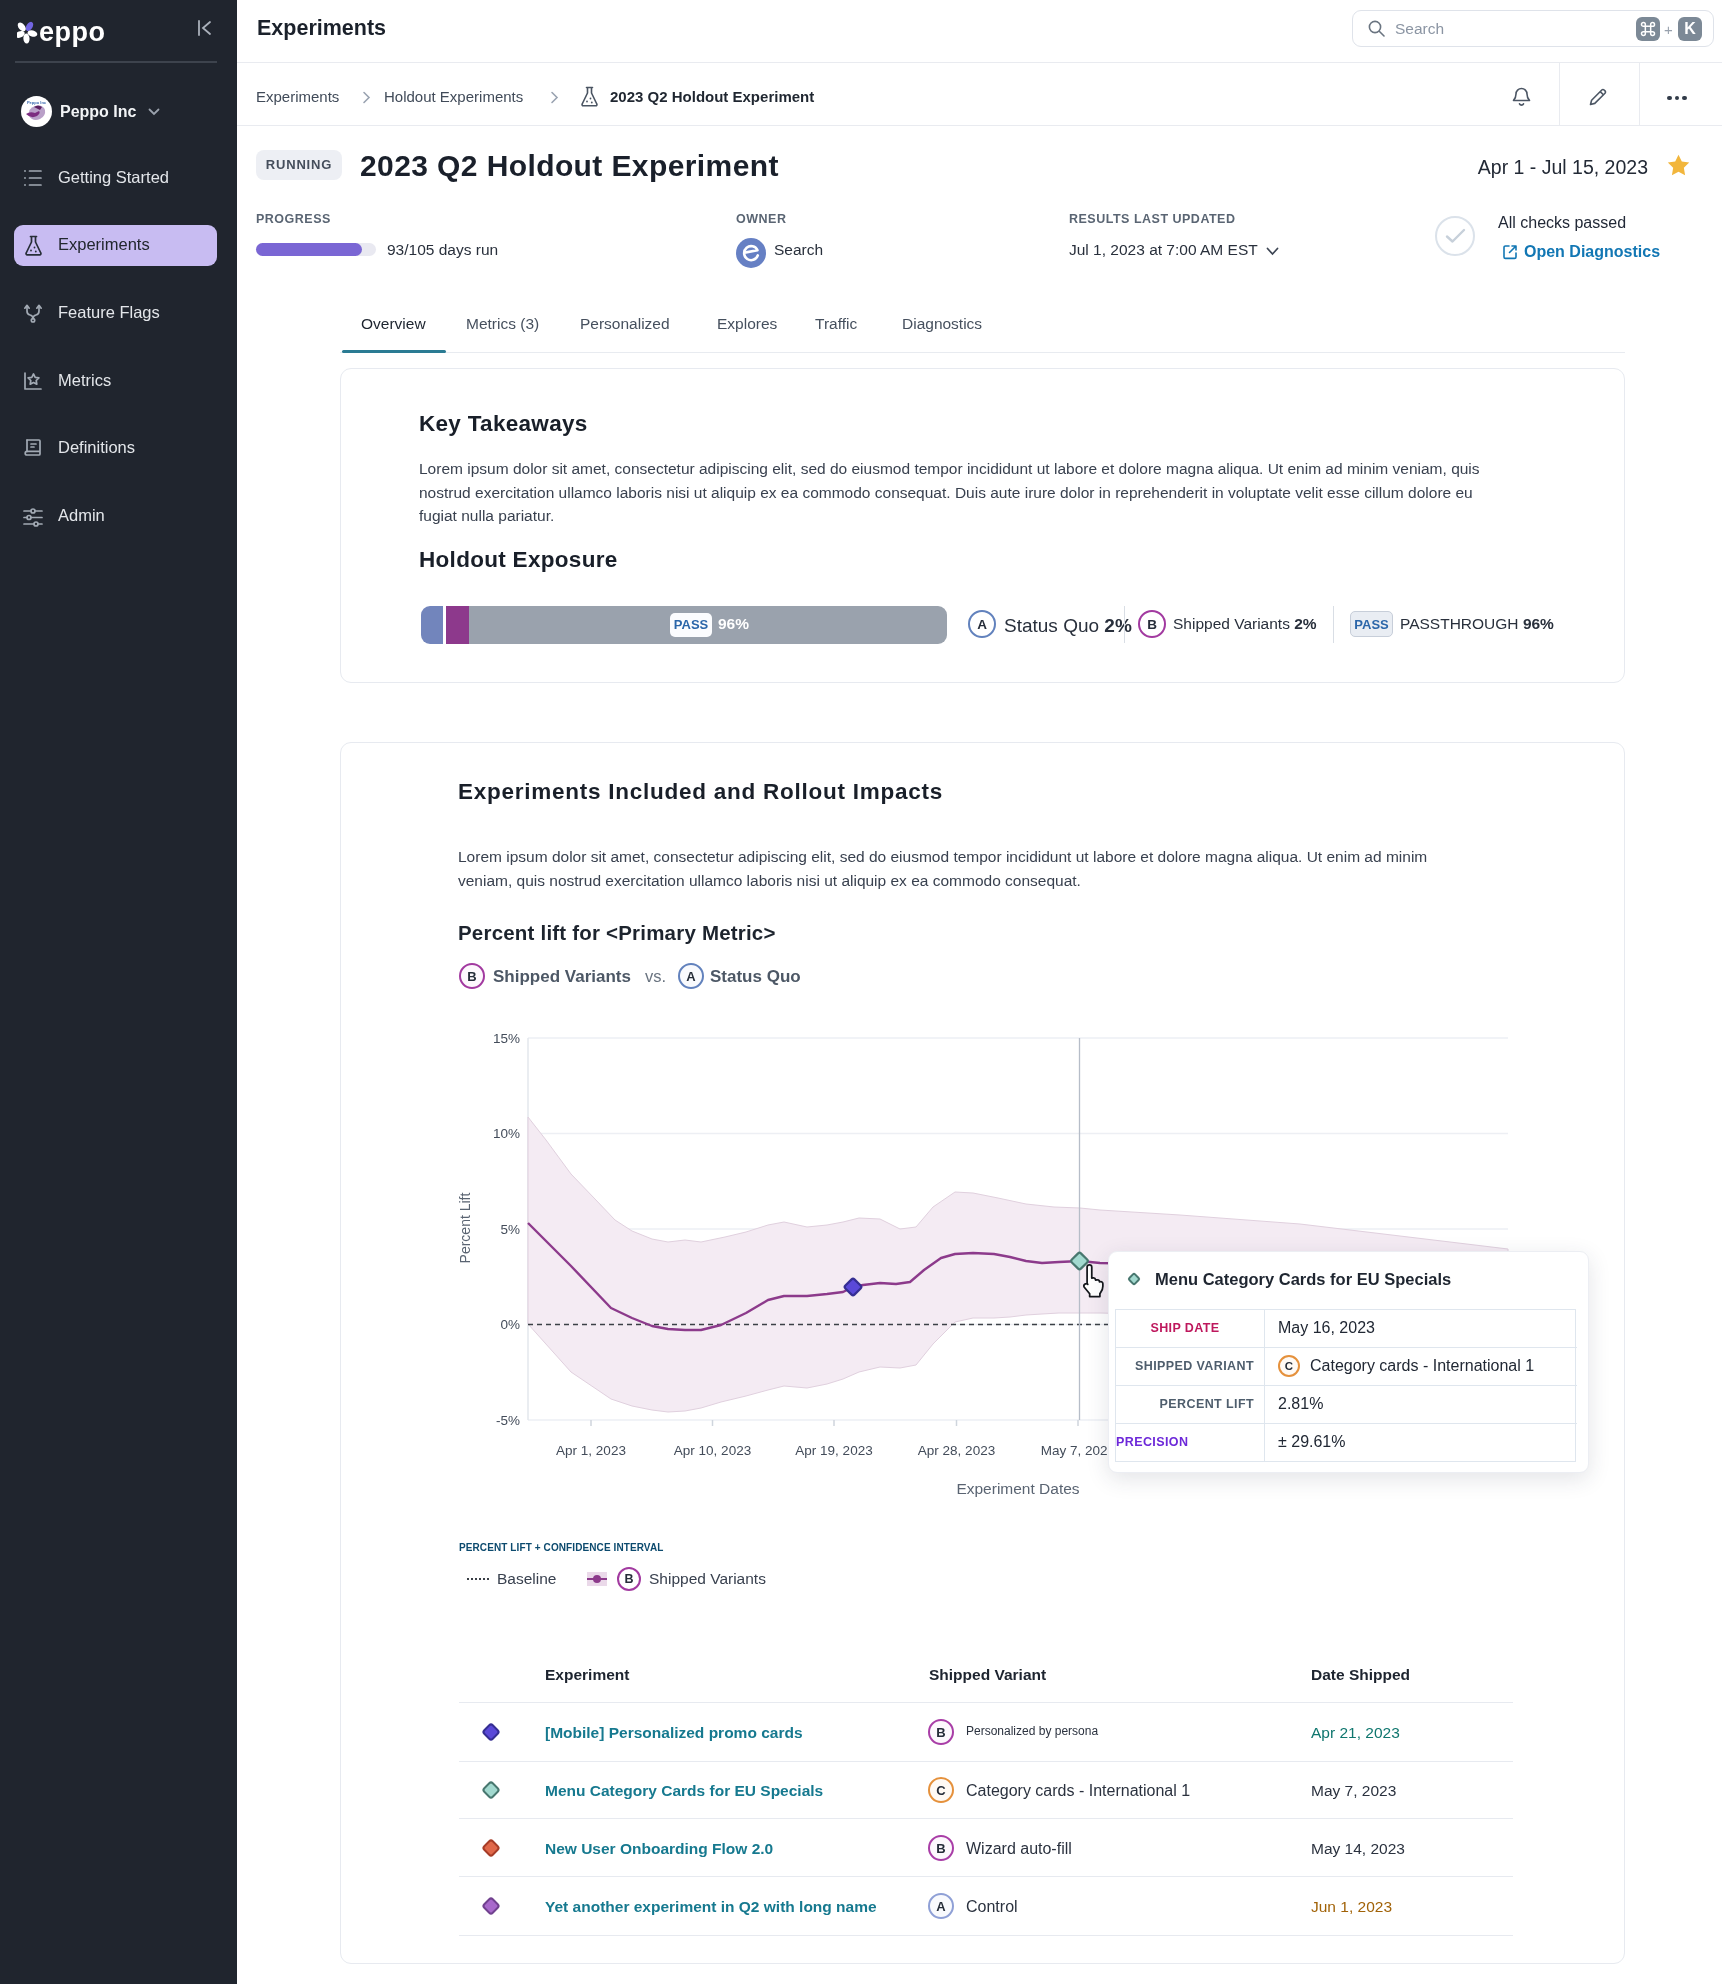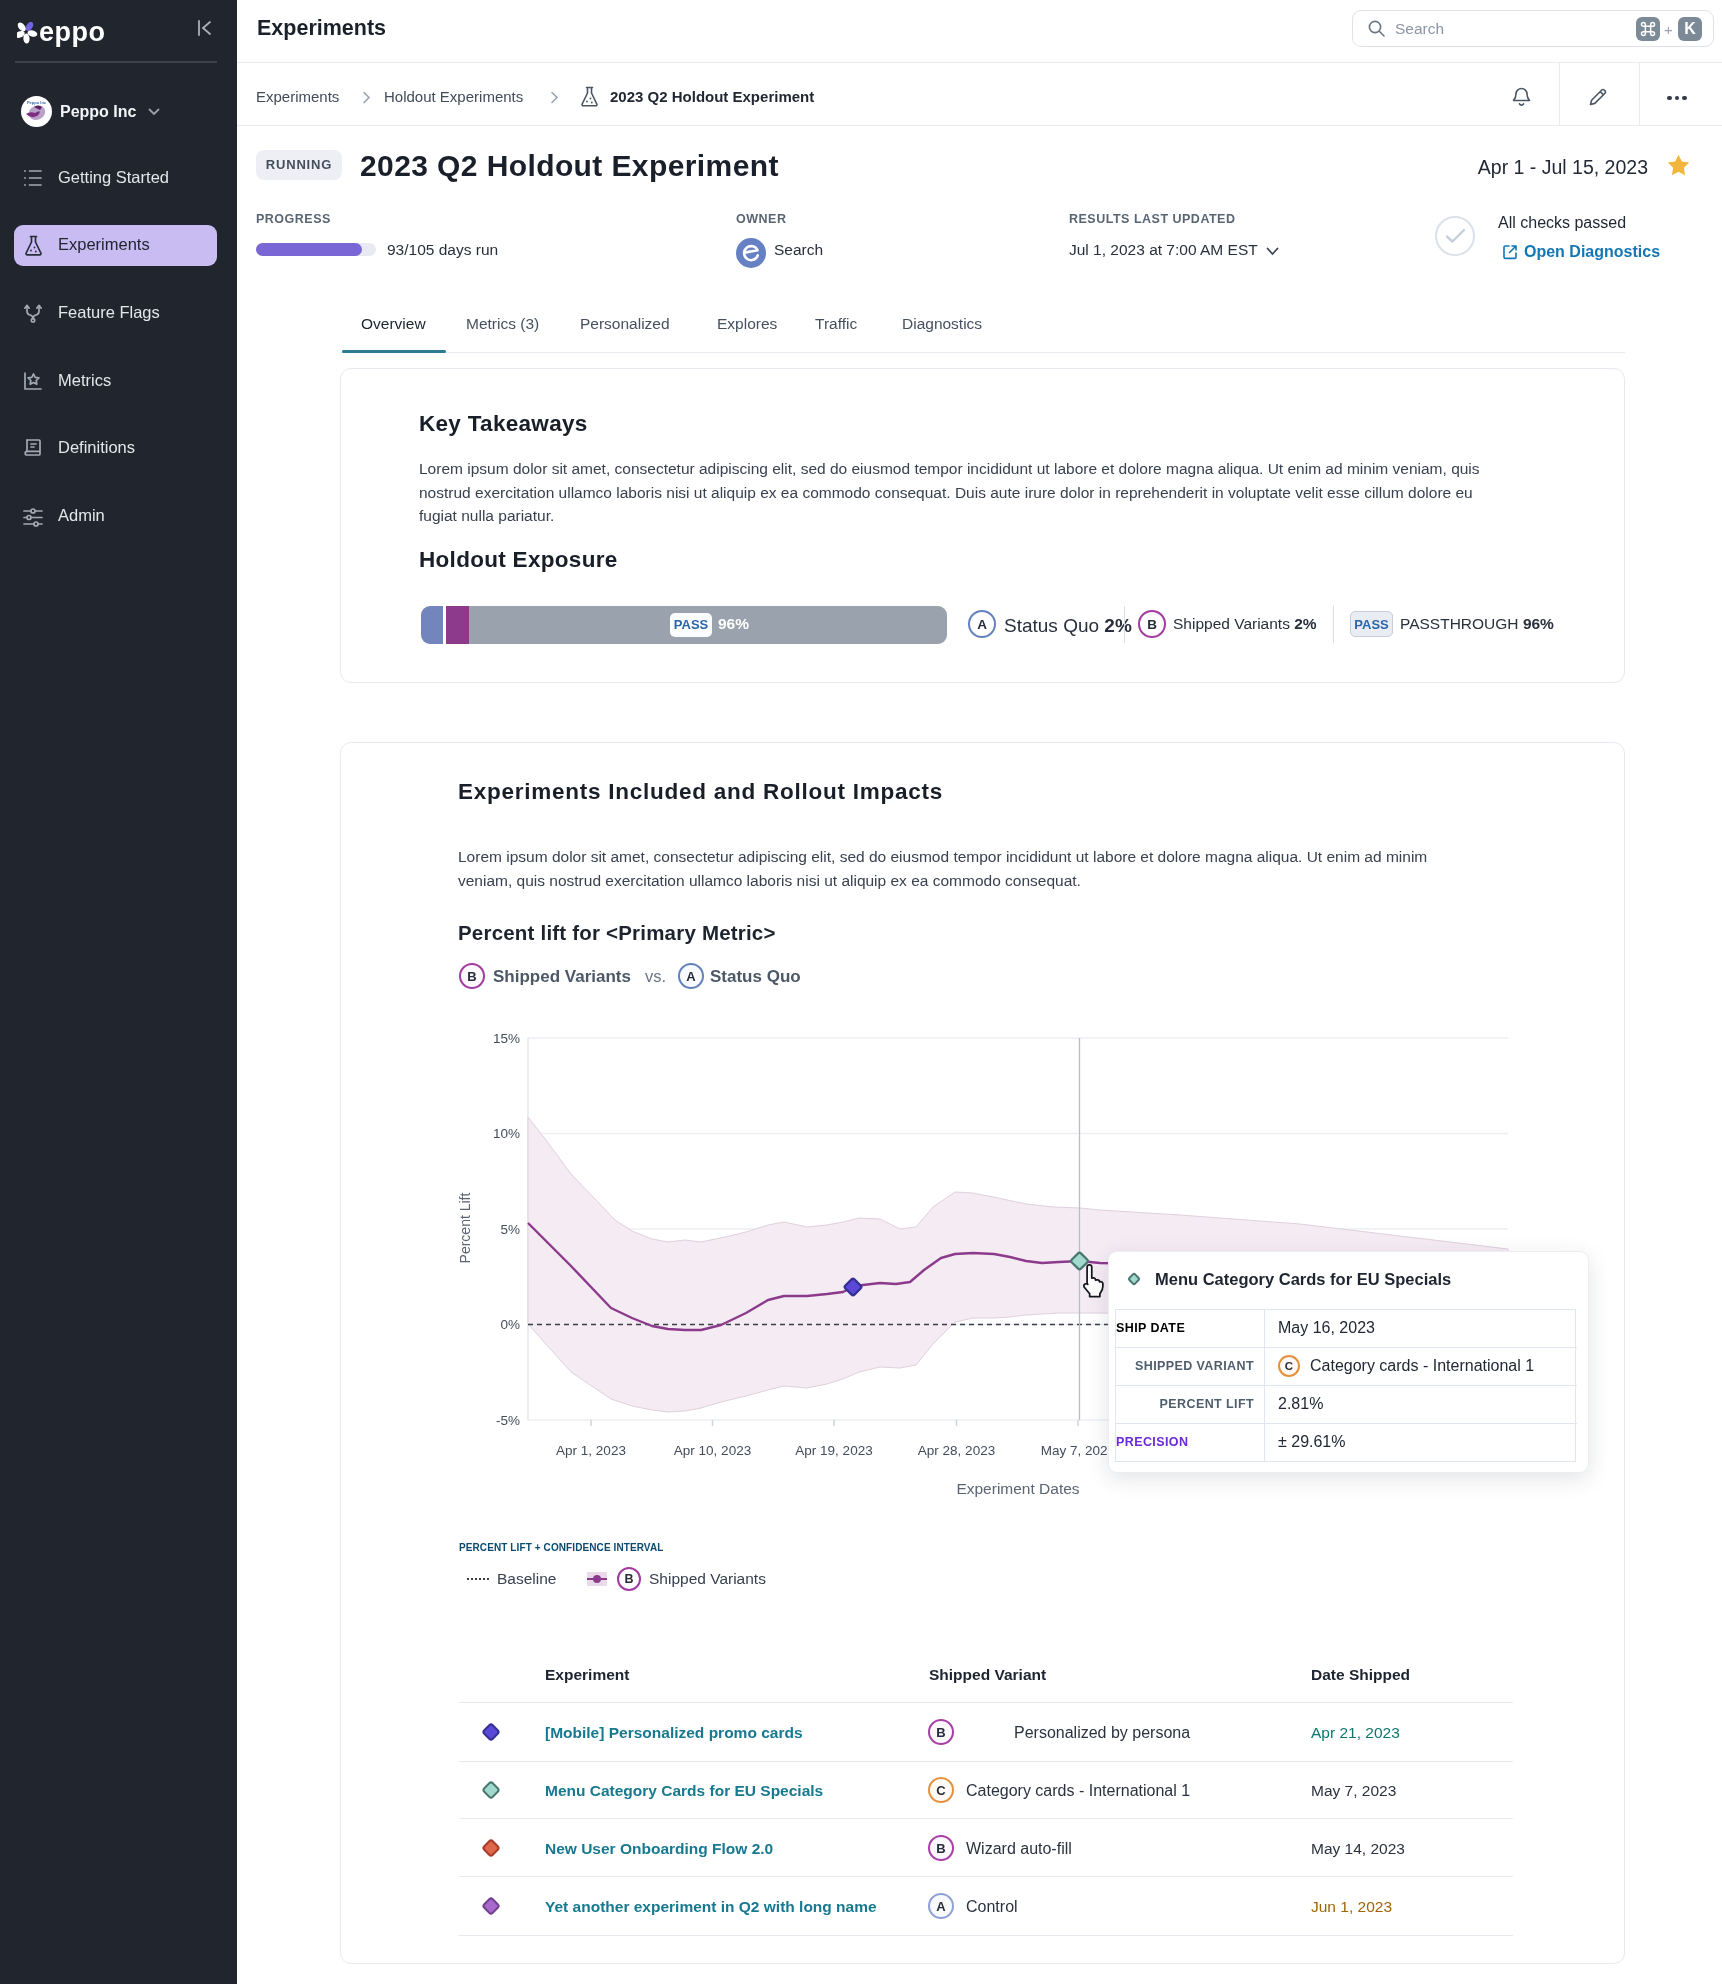--- a/index.html
+++ b/index.html
@@ -264,21 +264,21 @@
     </svg>
 
   <div class="abs" style="left:1108px;top:1251px;width:481px;height:222px;background:#fff;border:1px solid #eceef3;border-radius:9px;box-shadow:0 6px 22px rgba(40,50,70,.13);"></div>
   <div class="dia" style="left:1129px;top:1274px;width:10px;height:10px;background:#a2d9cf;border:2px solid #48776f;border-radius:2.5px;"></div>
   <div class="abs" style="left:1155px;top:1270px;font-size:16.5px;font-weight:bold;color:#1e2530;">Menu Category Cards for EU Specials</div>
   <div class="abs" style="left:1115px;top:1309px;width:461px;height:153px;border:1px solid #dfe6ee;">
     <div class="abs" style="left:148px;top:0;width:1px;height:151px;background:#dfe6ee;"></div>
     <div class="abs" style="left:0;top:37px;width:461px;height:1px;background:#dfe6ee;"></div>
     <div class="abs" style="left:0;top:75px;width:461px;height:1px;background:#dfe6ee;"></div>
     <div class="abs" style="left:0;top:113px;width:461px;height:1px;background:#dfe6ee;"></div>
-    <div class="abs" style="left:0;top:11px;width:138px;text-align:left;font-size:12.5px;font-weight:bold;letter-spacing:.4px;color:#000000;">SHIP DATE</div>
+    <div class="abs" style="left:0;top:11px;width:138px;text-align:center;font-size:12.5px;font-weight:bold;letter-spacing:.4px;color:#be185d;">SHIP DATE</div>
     <div class="abs" style="left:162px;top:9px;font-size:16px;color:#212834;">May 16, 2023</div>
     <div class="abs" style="left:0;top:49px;width:138px;text-align:right;font-size:12.5px;font-weight:bold;letter-spacing:.4px;color:#4f5e6d;">SHIPPED VARIANT</div>
     <div class="circ" style="left:162px;top:45px;width:22px;height:22px;border:2px solid #e5913c;font-size:11.5px;background:#fffaf5;">C</div>
     <div class="abs" style="left:194px;top:47px;font-size:16px;color:#212834;">Category cards - International 1</div>
     <div class="abs" style="left:0;top:87px;width:138px;text-align:right;font-size:12.5px;font-weight:bold;letter-spacing:.4px;color:#4f5e6d;">PERCENT LIFT</div>
     <div class="abs" style="left:162px;top:85px;font-size:16px;color:#212834;">2.81%</div>
     <div class="abs" style="left:0;top:125px;width:138px;text-align:left;font-size:12.5px;font-weight:bold;letter-spacing:.4px;color:#6d28d9;">PRECISION</div>
     <div class="abs" style="left:162px;top:123px;font-size:16px;color:#212834;">± 29.61%</div>
   </div>
 
@@ -296,21 +296,21 @@
   <div class="abs" style="left:1311px;top:1666px;font-size:15.5px;font-weight:bold;color:#1d242f;">Date Shipped</div>
   <div class="hr" style="left:459px;top:1702px;width:1054px;height:1px;"></div>
   <div class="hr" style="left:459px;top:1761px;width:1054px;height:1px;"></div>
   <div class="hr" style="left:459px;top:1818px;width:1054px;height:1px;"></div>
   <div class="hr" style="left:459px;top:1876px;width:1054px;height:1px;"></div>
   <div class="hr" style="left:459px;top:1935px;width:1054px;height:1px;"></div>
 
   <div class="dia" style="left:484px;top:1725px;width:14px;height:14px;background:#5a49d8;border:2px solid #352e93;"></div>
   <div class="abs link" style="left:545px;top:1724px;font-size:15.5px;">[Mobile] Personalized promo cards</div>
   <div class="circ" style="left:928px;top:1719px;width:26px;height:26px;border:2px solid #a93ea7;font-size:13px;background:#fdf8fd;">B</div>
-  <div class="abs" style="left:1014px;top:1724px;font-size:16px;color:#2b323f;text-align:right;">Personalized by persona</div>
+  <div class="abs" style="left:966px;top:1724px;font-size:12px;color:#2b323f;text-align:right;">Personalized by persona</div>
   <div class="abs" style="left:1311px;top:1724px;font-size:15.5px;color:#0f766e;">Apr 21, 2023</div>
 
   <div class="dia" style="left:484px;top:1783px;width:14px;height:14px;background:#a2d9cf;border:2px solid #48776f;"></div>
   <div class="abs link" style="left:545px;top:1782px;font-size:15.5px;">Menu Category Cards for EU Specials</div>
   <div class="circ" style="left:928px;top:1777px;width:26px;height:26px;border:2px solid #e5913c;font-size:13px;background:#fffaf5;">C</div>
   <div class="abs" style="left:966px;top:1782px;font-size:16px;color:#2b323f;">Category cards - International 1</div>
   <div class="abs" style="left:1311px;top:1782px;font-size:15.5px;color:#2b323f;">May 7, 2023</div>
 
   <div class="dia" style="left:484px;top:1841px;width:14px;height:14px;background:#e0684a;border:2px solid #a63c27;"></div>
   <div class="abs link" style="left:545px;top:1840px;font-size:15.5px;">New User Onboarding Flow 2.0</div>

